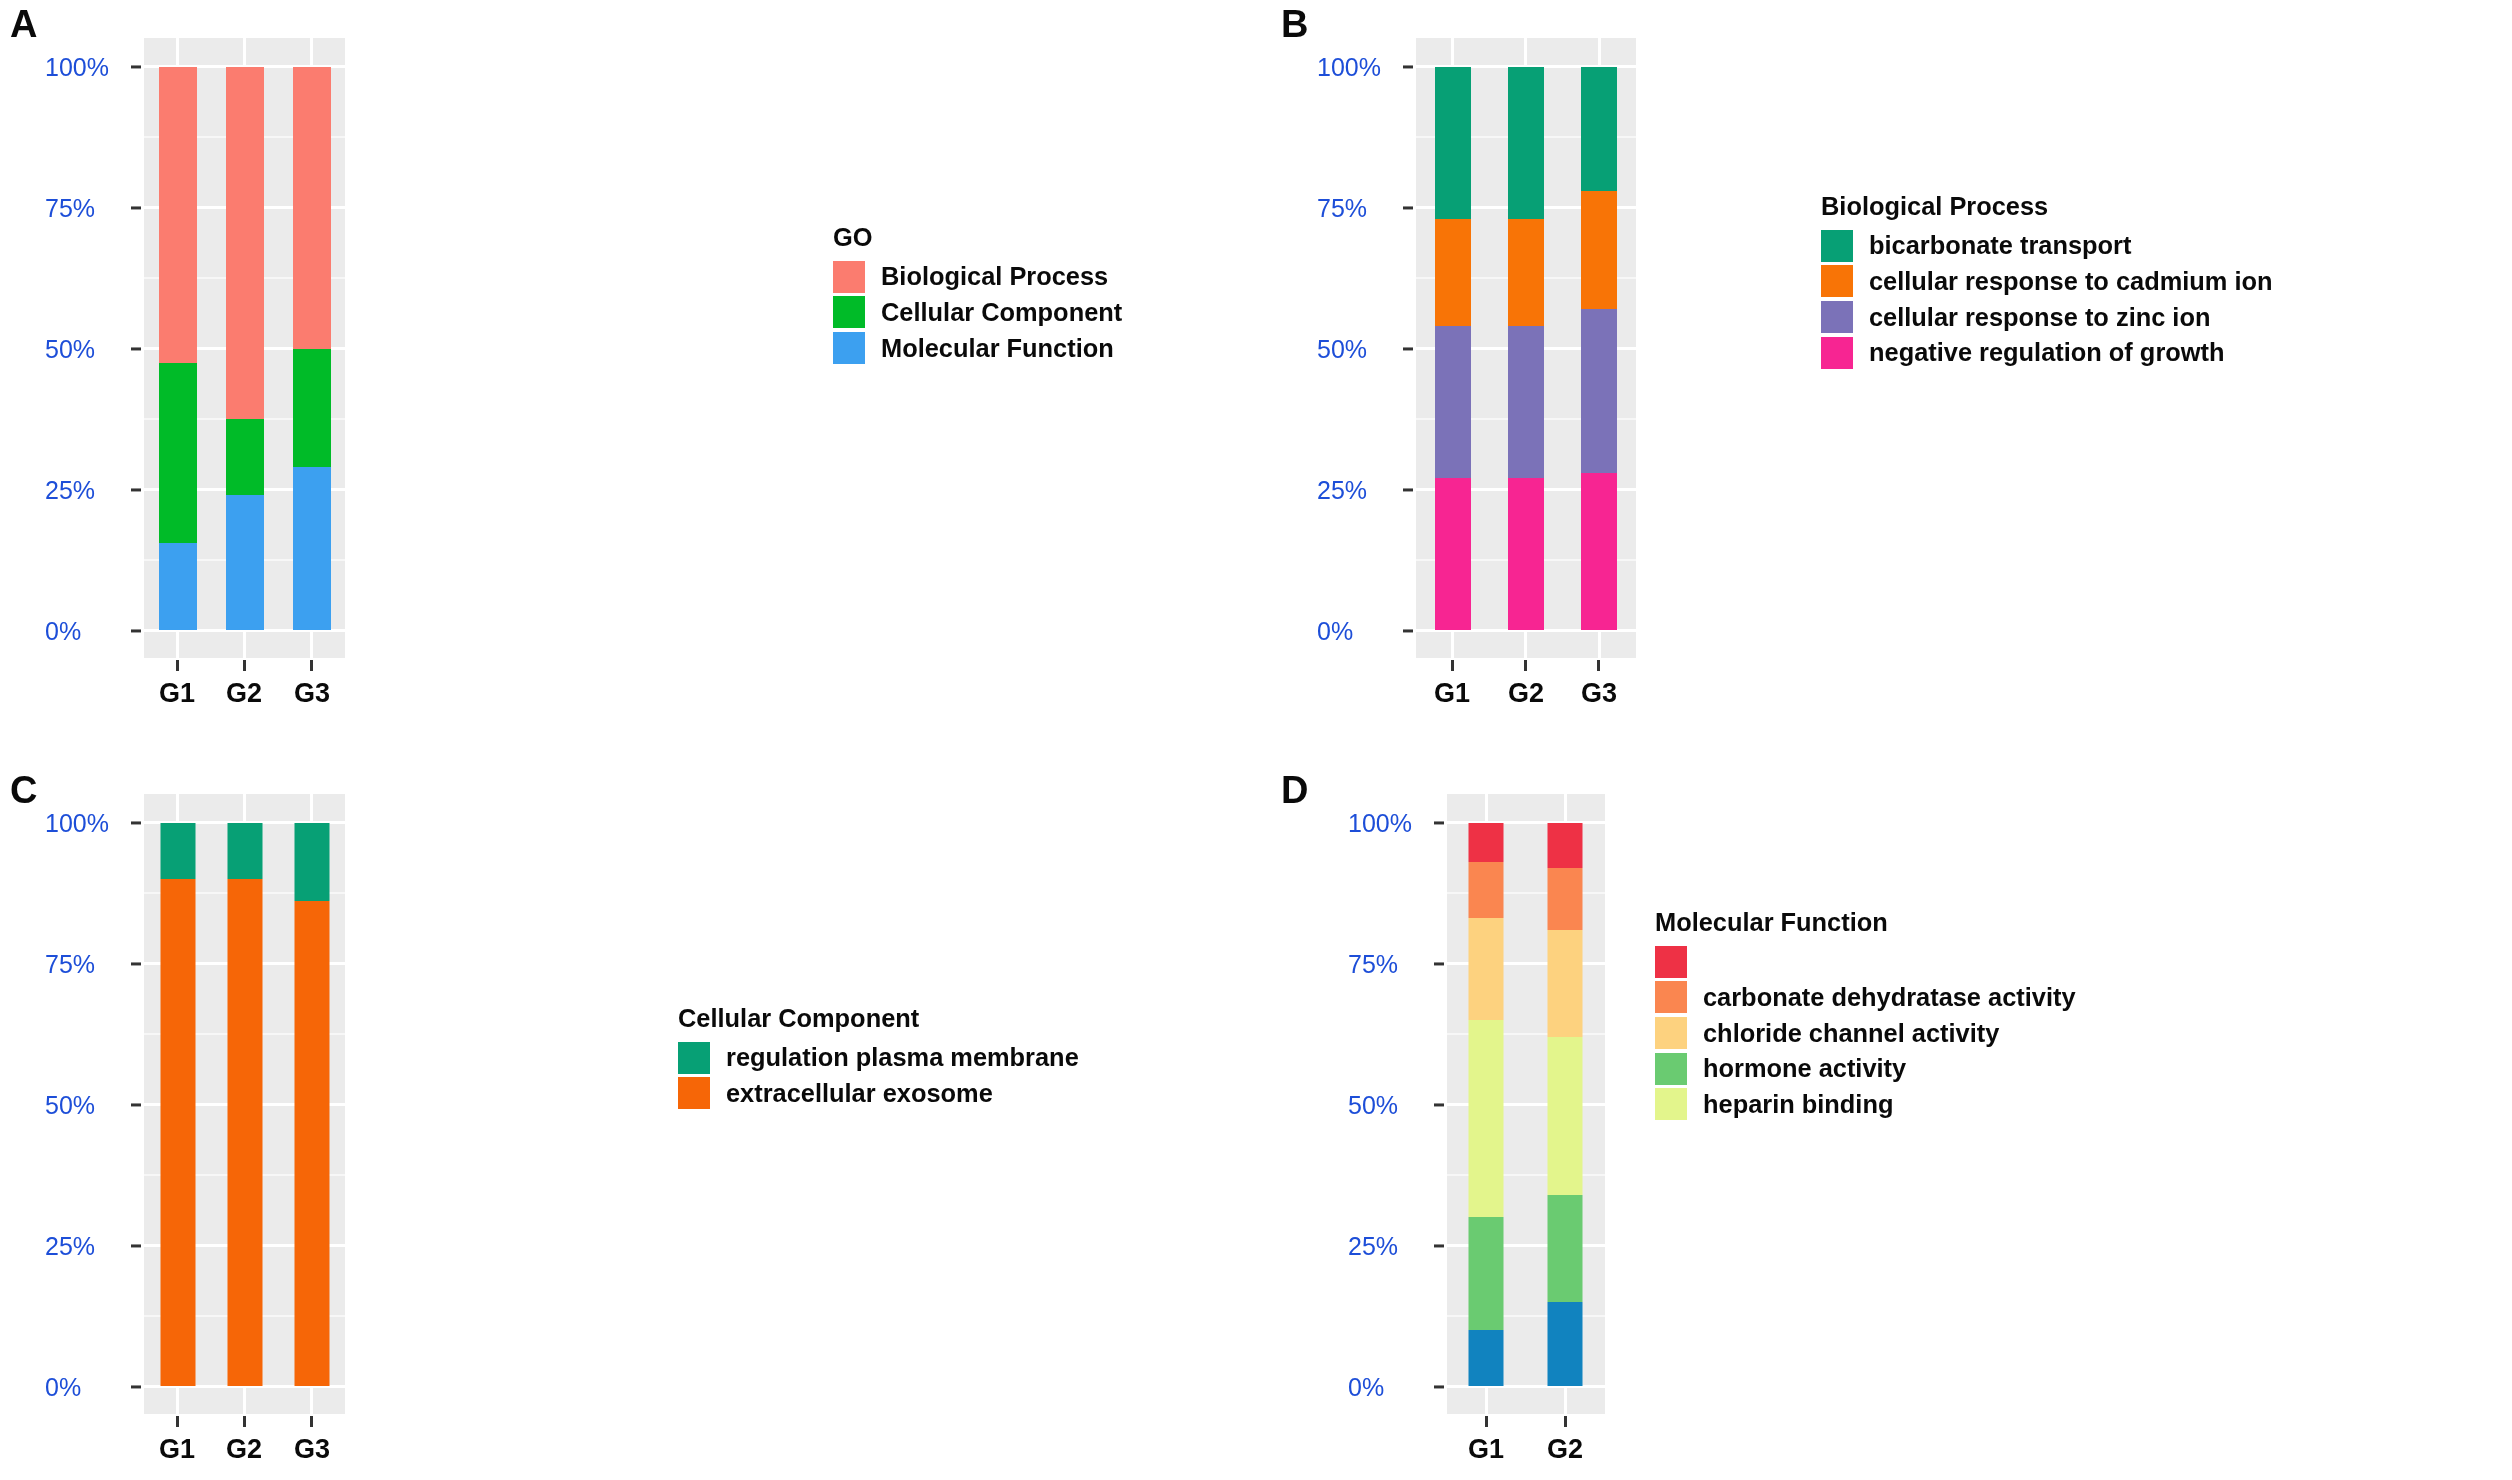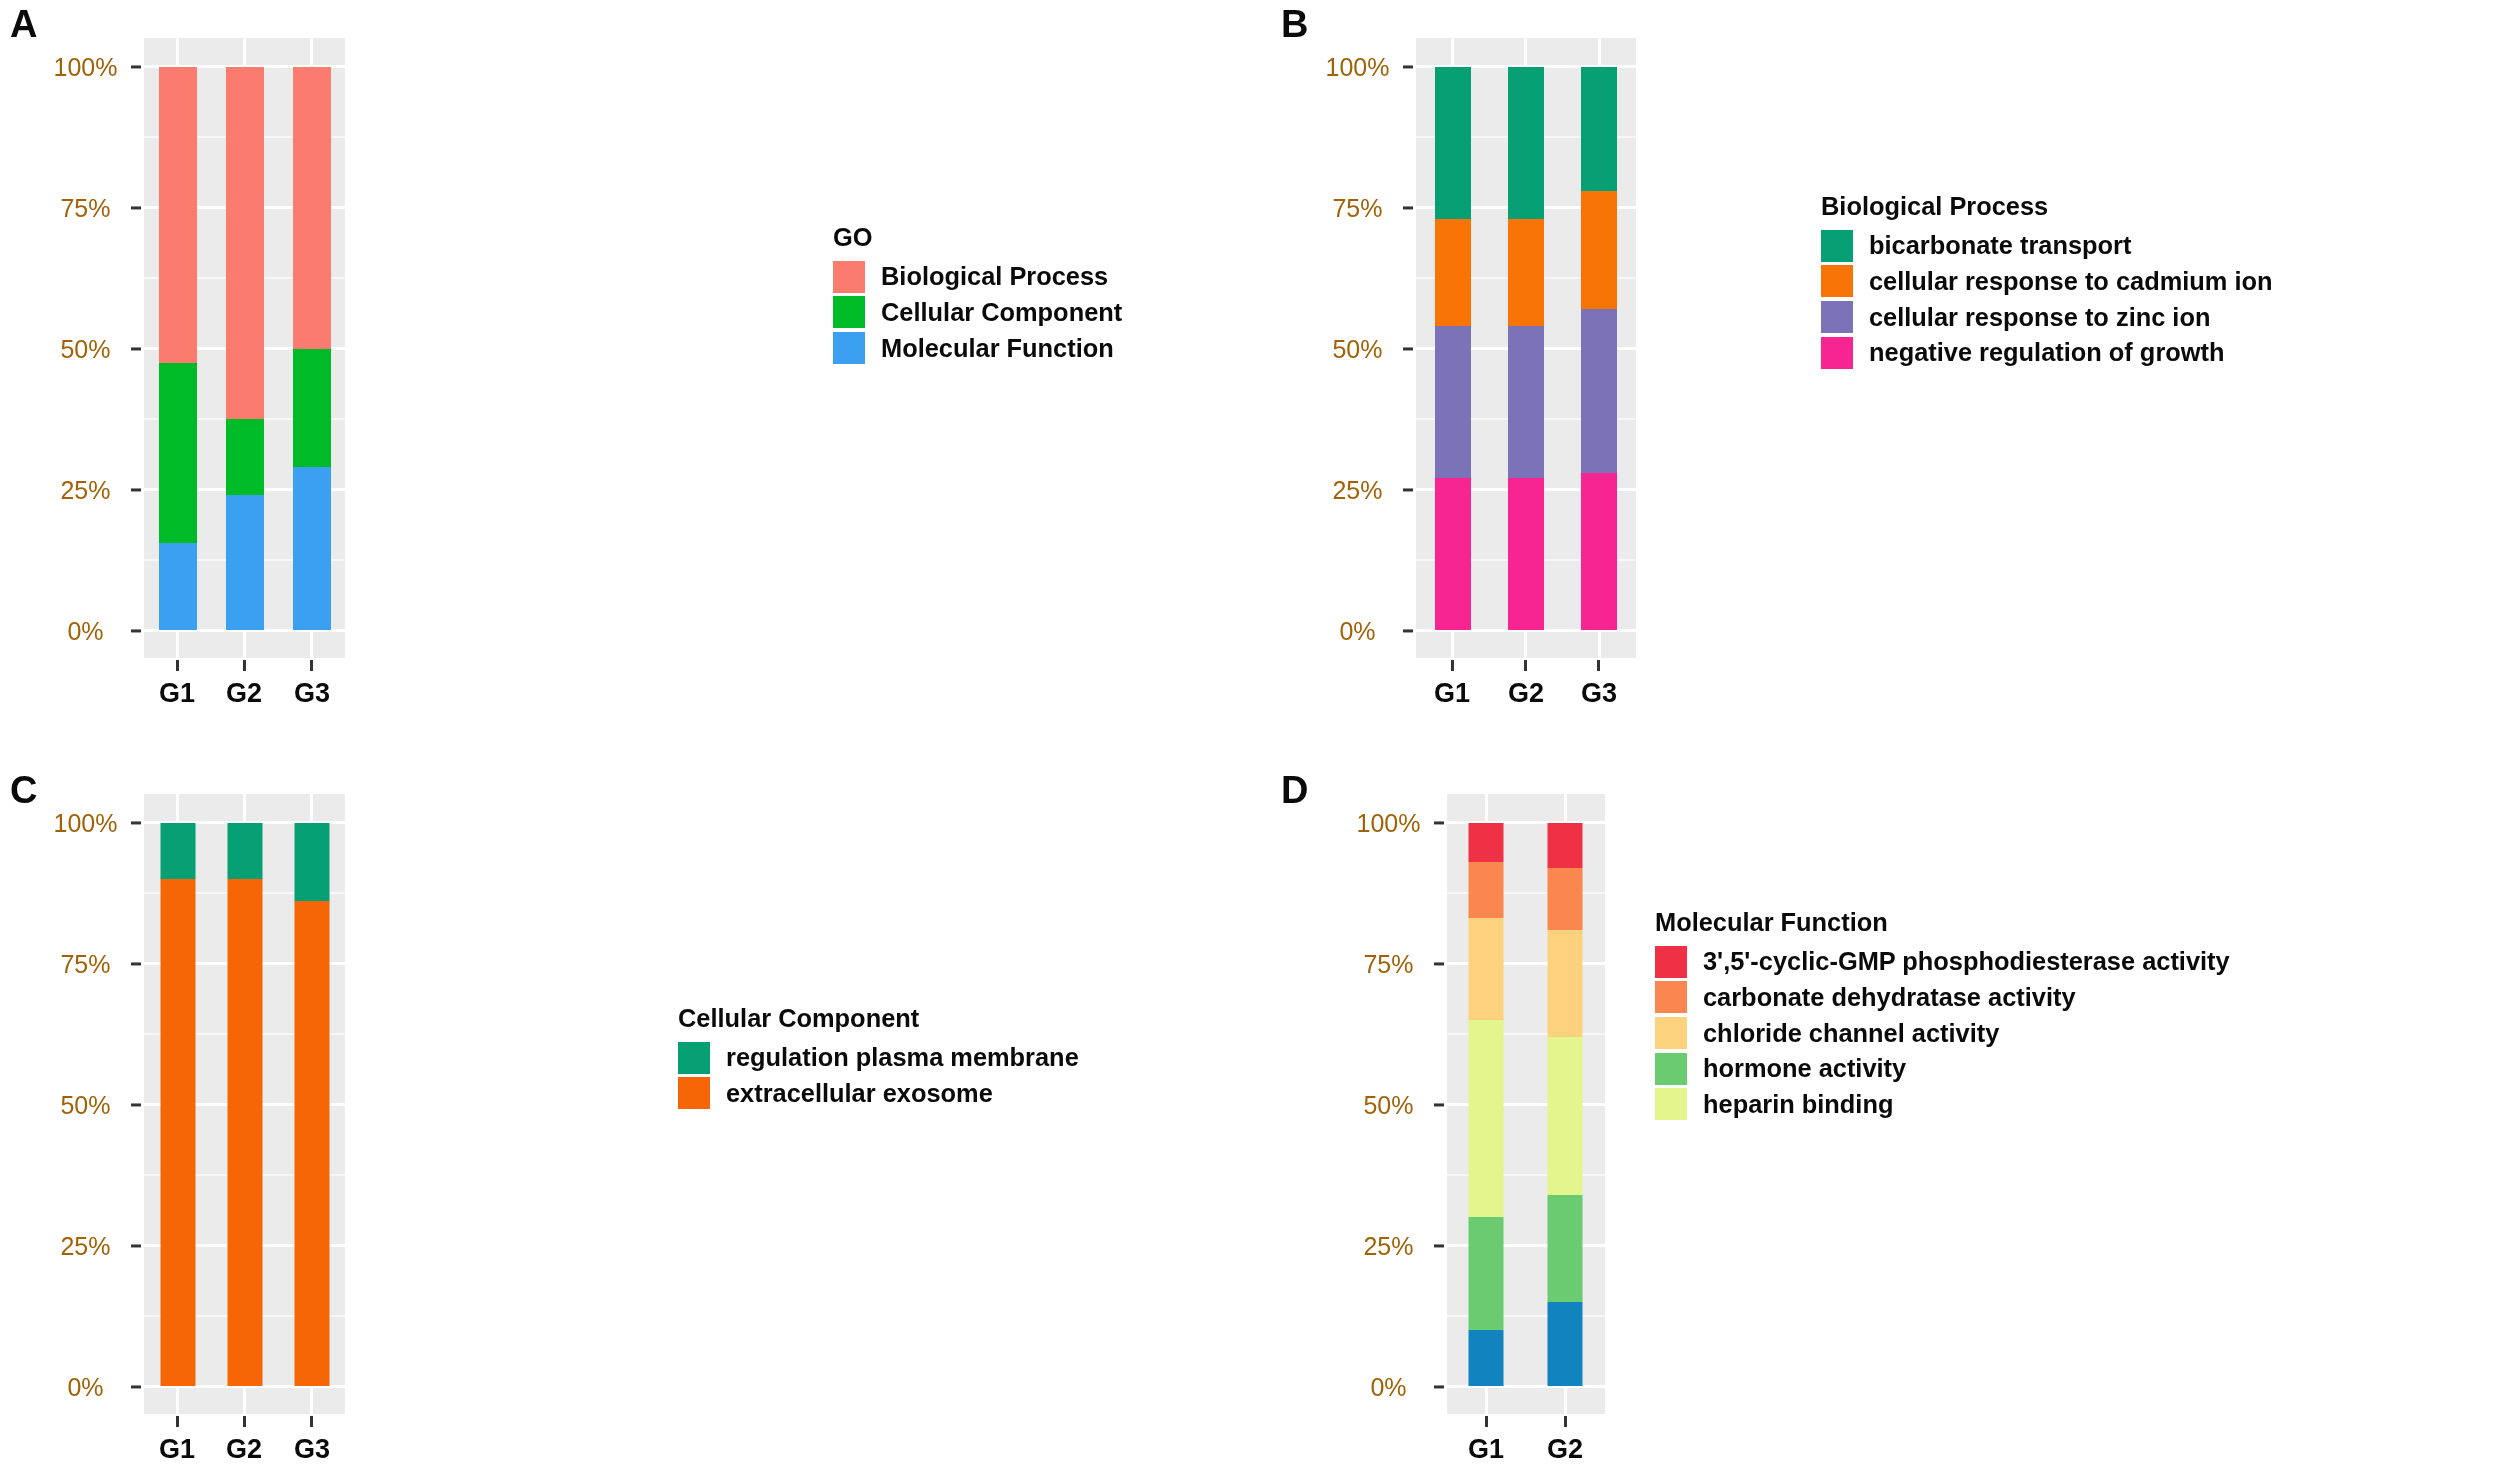--- a/index.html
+++ b/index.html
@@ -36,22 +36,22 @@
   .gridline.minor { height: 1.9px; background: #F7F7F7; }
   .vgrid {
     position: absolute; top: 0; bottom: 0;
     width: 3.1px; background: #FFFFFF;
   }
 
   
   .ytick-label {
     position: absolute;
     font-size: 25px;
-    color: #a16207;
-    text-align: center;
+    color: #1d4ed8;
+    text-align: left;
     transform: translateY(-50%);
     white-space: nowrap;
   }
   .ytick-mark {
     position: absolute;
     width: 10px; height: 3.1px;
     background: #333333;
     transform: translateY(-50%);
   }
   .xtick-mark {
@@ -335,21 +335,20 @@
         <div class="seg" title="heparin binding: 28%" style="top: 38%; height: 28%; background: rgb(227, 245, 140);"></div>
         <div class="seg" title="hormone activity: 19%" style="top: 66%; height: 19%; background: rgb(106, 203, 113);"></div>
         <div class="seg" title="steroid binding: 15%" style="top: 85%; height: 15%; background: rgb(17, 131, 191);"></div>
       </div>
     </div>
   <div class="legend" id="legendD" style="left:1655px; top:908px;">
     <div class="legend-title">Molecular Function</div>
     <div id="legendD-items">
         <div class="legend-item">
           <span class="legend-key" style="background: rgb(238, 49, 69);"></span>
-          <span class="legend-label">3',5'-cyclic-GMP phosphodiesterase activity</span>
         </div>
         <div class="legend-item">
           <span class="legend-key" style="background: rgb(250, 134, 80);"></span>
           <span class="legend-label">carbonate dehydratase activity</span>
         </div>
         <div class="legend-item">
           <span class="legend-key" style="background: rgb(253, 210, 127);"></span>
           <span class="legend-label">chloride channel activity</span>
         </div>
         <div class="legend-item">

